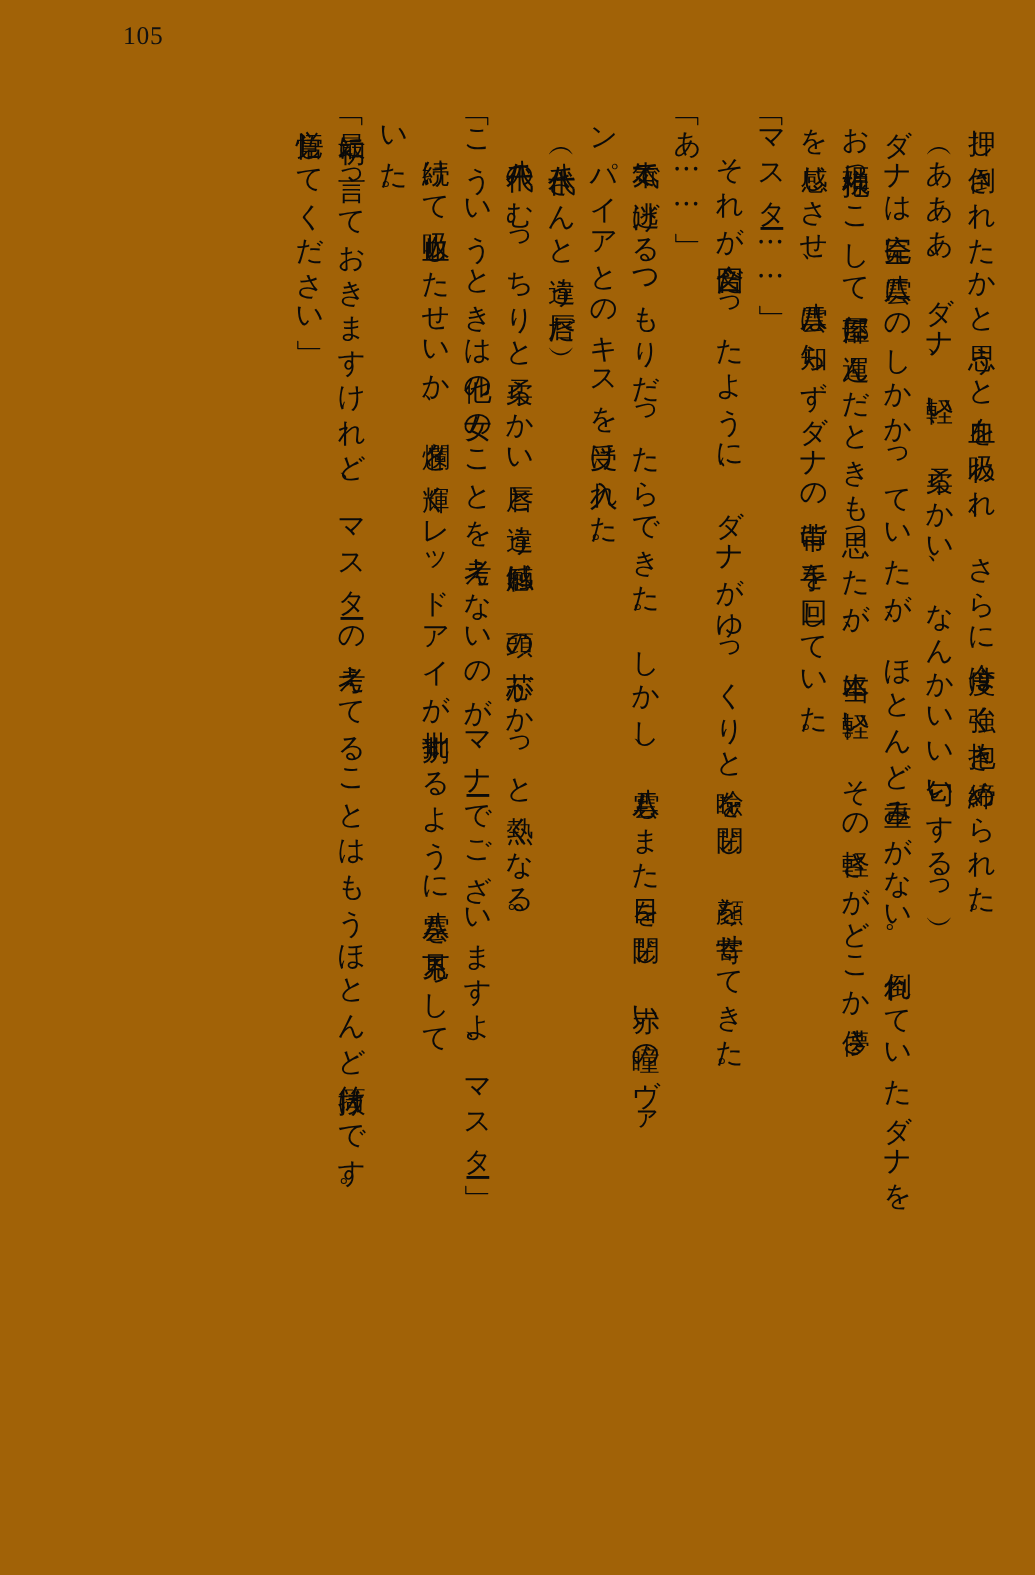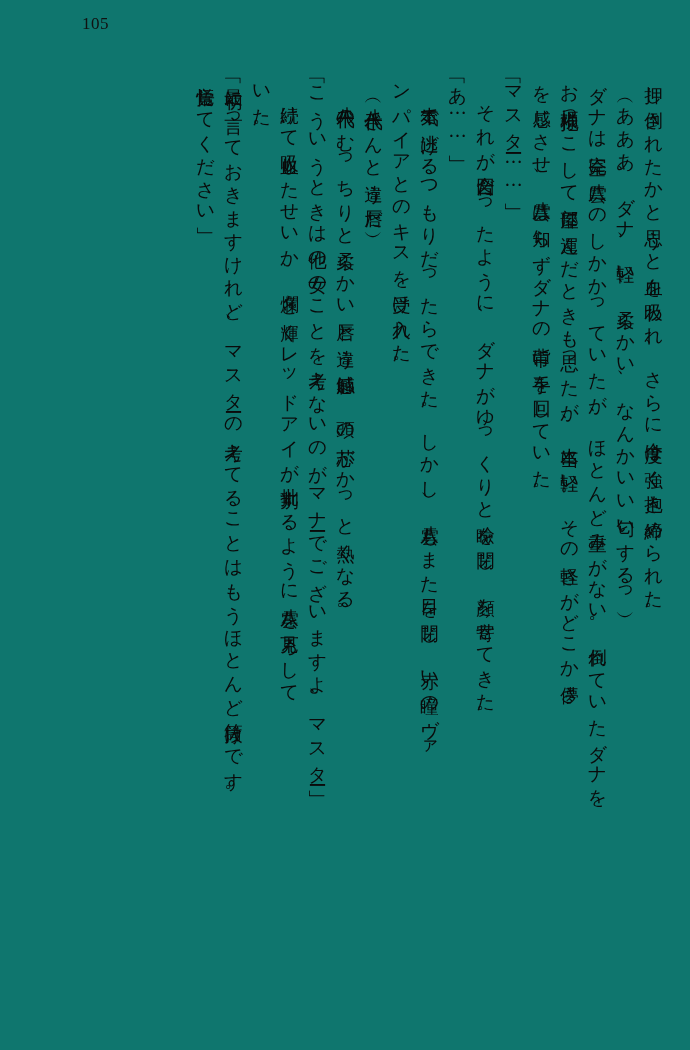--- a/index.html
+++ b/index.html
@@ -11,21 +11,21 @@
     width: 690px;
     height: 1050px;
     overflow: hidden;
     font-family: "DejaVu Serif", "Liberation Serif", serif;
     color: #000000;
   }
   .page {
     position: relative;
     width: 690px;
     height: 1050px;
-    background: #0f766e;
+    background: #a16207;
   }
   .page-number {
     position: absolute;
     top: 14px;
     left: 82px;
     font-size: 17px;
     font-family: "Liberation Serif", "DejaVu Serif", serif;
     letter-spacing: 0.5px;
     color: #111111;
   }

